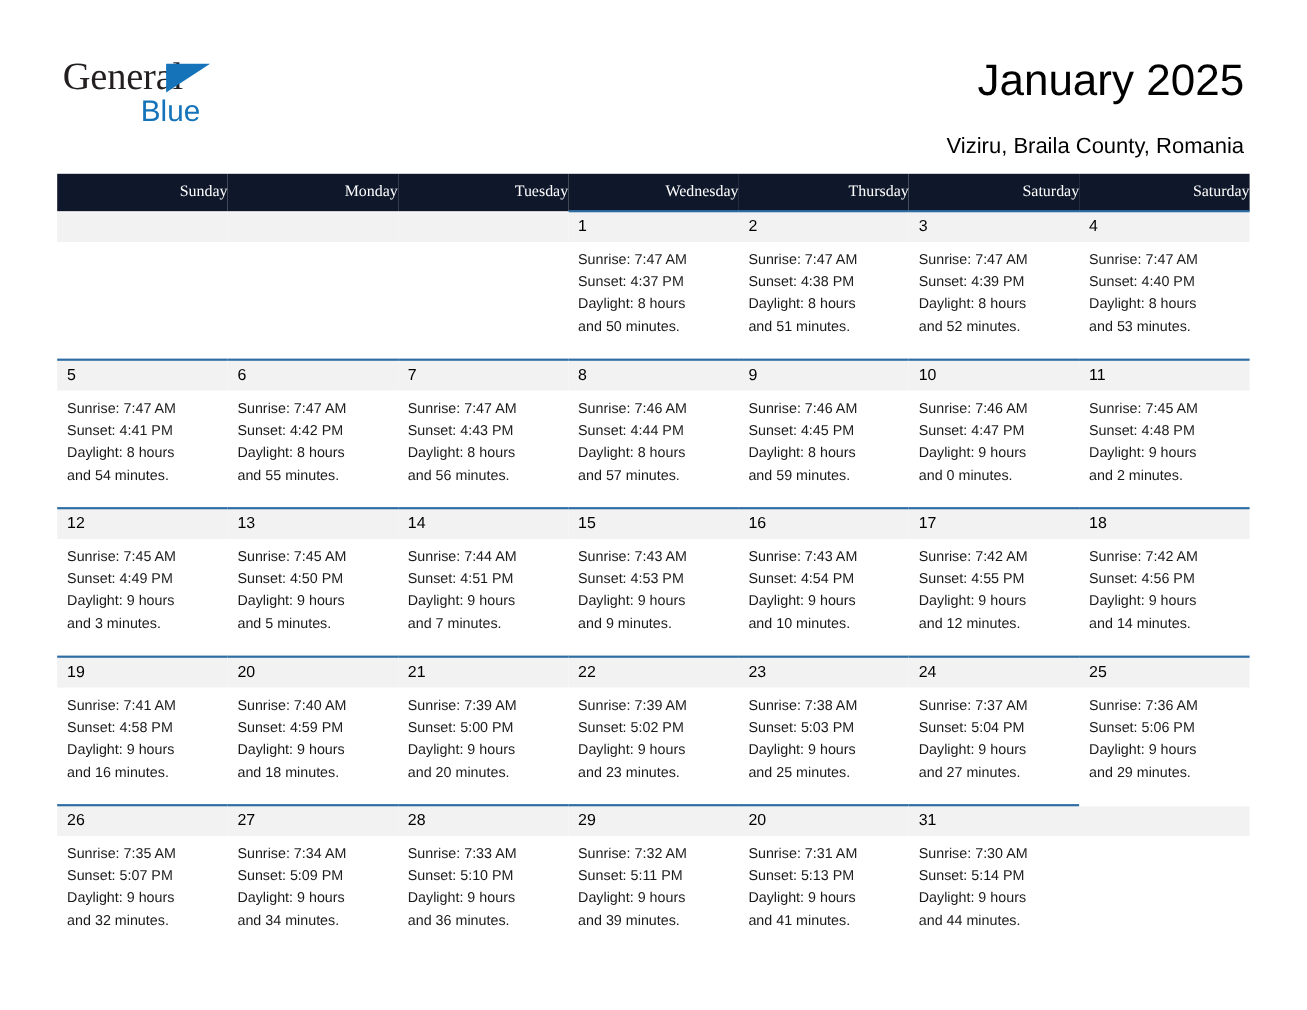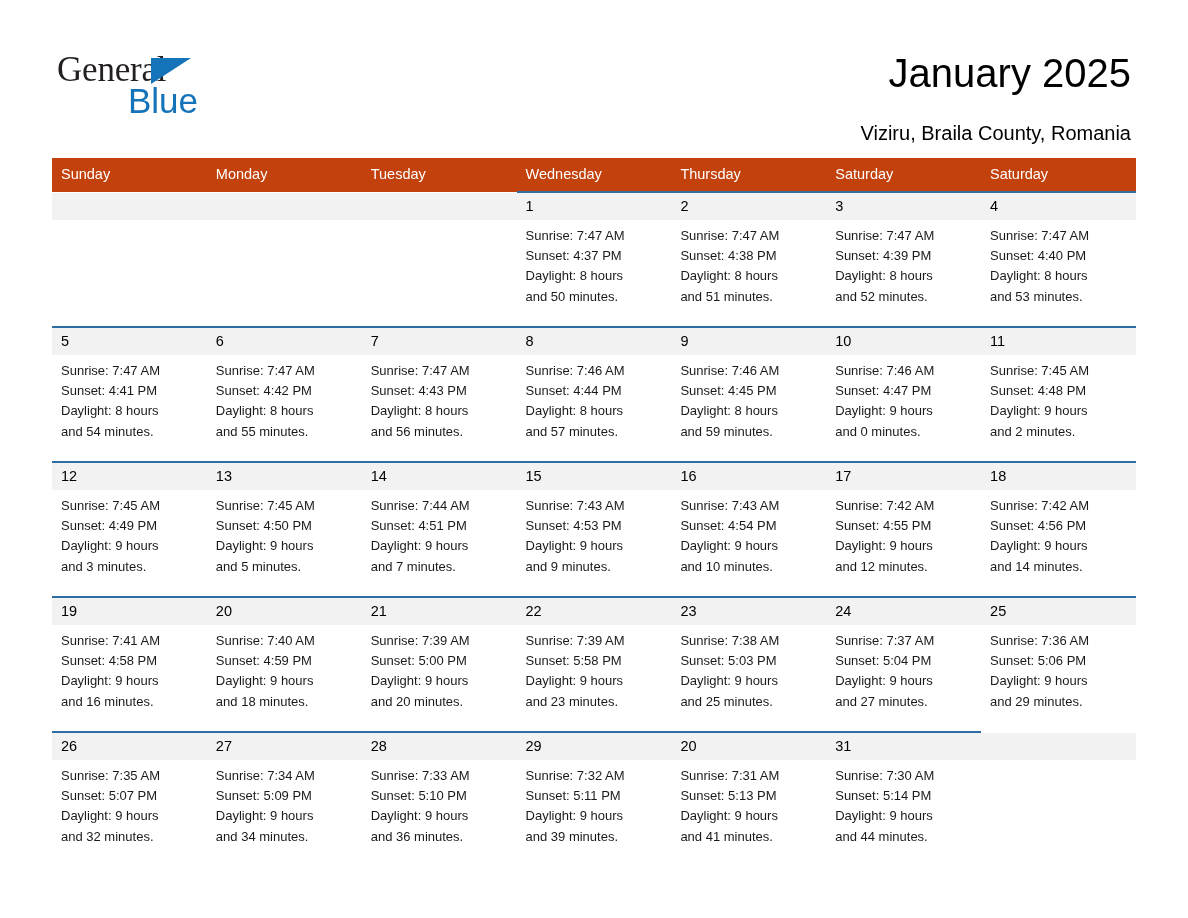--- a/index.html
+++ b/index.html
@@ -52,21 +52,21 @@
     top: 8px;
     width: 0;
     height: 0;
     border-left: 40px solid #1573ba;
     border-bottom: 26px solid transparent;
   }
   .logo-blue {
     position: absolute;
     left: 71px;
     top: 31px;
-    font-size: 35px;
+    font-size: 27px;
     line-height: 40px;
     color: #1573ba;
     font-family: "Liberation Sans", sans-serif;
   }
   .title {
     position: absolute;
     right: 57px;
     top: 49px;
     font-size: 40px;
     line-height: 48px;
@@ -91,28 +91,29 @@
     left: 52px;
     top: 158px;
     width: 1084px;
   }
   table.cal {
     border-collapse: collapse;
     width: 1084px;
     table-layout: fixed;
   }
   table.cal th {
-    background: #c2410c;
+    background: #0f172a;
     color: #ffffff;
     font-size: 14.5px;
     font-weight: normal;
-    text-align: left;
+    text-align: right;
     padding: 7px 0 8px 9px;
     height: 18px;
     vertical-align: middle;
+    font-family: Liberation Serif, serif;
   }
   td.daycell {
     vertical-align: top;
     padding: 0;
     border-top: 2px solid #2e6da4;
     height: 133px;
   }
   td.daycell.empty {
     border-top: 2px solid transparent;
   }
@@ -378,21 +379,21 @@
                 <div>Sunrise: 7:39 AM</div>
                 <div>Sunset: 5:00 PM</div>
                 <div>Daylight: 9 hours</div>
                 <div>and 20 minutes.</div>
               </div>
             </td>
             <td class="daycell">
               <div class="daynum-band"><span class="daynum">22</span></div>
               <div class="info">
                 <div>Sunrise: 7:39 AM</div>
-                <div>Sunset: 5:58 PM</div>
+                <div>Sunset: 5:02 PM</div>
                 <div>Daylight: 9 hours</div>
                 <div>and 23 minutes.</div>
               </div>
             </td>
             <td class="daycell">
               <div class="daynum-band"><span class="daynum">23</span></div>
               <div class="info">
                 <div>Sunrise: 7:38 AM</div>
                 <div>Sunset: 5:03 PM</div>
                 <div>Daylight: 9 hours</div>

